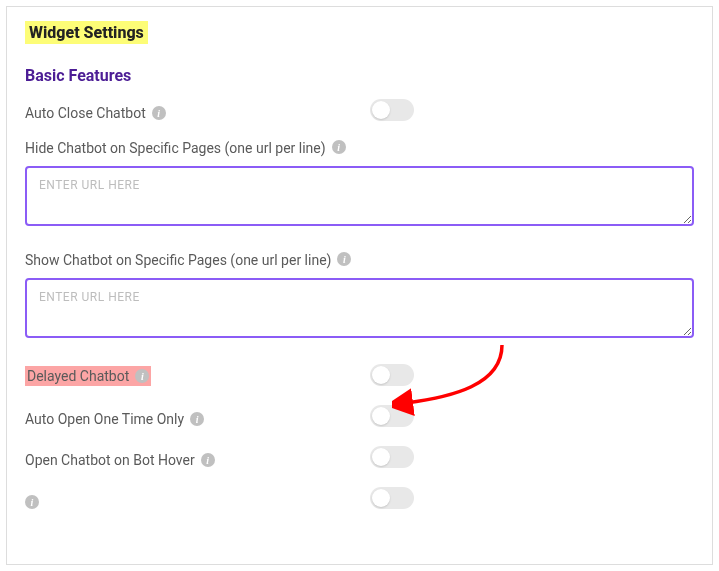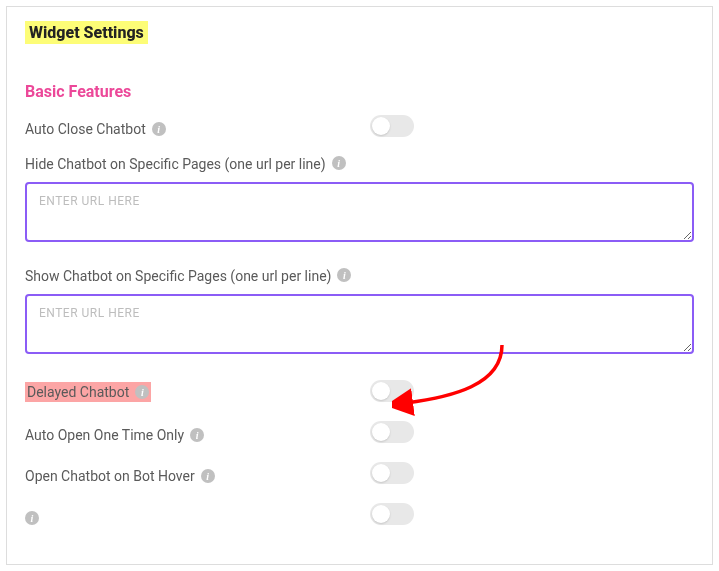--- a/index.html
+++ b/index.html
@@ -18,24 +18,24 @@
     width: 100%;
     height: 559px;
   }
   .title {
     display: inline-block;
     background: #fdfd77;
     font-weight: 800;
     font-size: 16px;
     color: #222;
     padding: 2px 4px;
-    margin-bottom: 28px;
+    margin-bottom: 12px;
   }
   .section-heading {
-    color: #ec4899;
+    color: #4c1d95;
     font-weight: 700;
     font-size: 16px;
     margin: 10px 0 14px 0;
   }
   .label-wrap {
     display: flex;
     align-items: center;
     gap: 6px;
   }
   .label {

